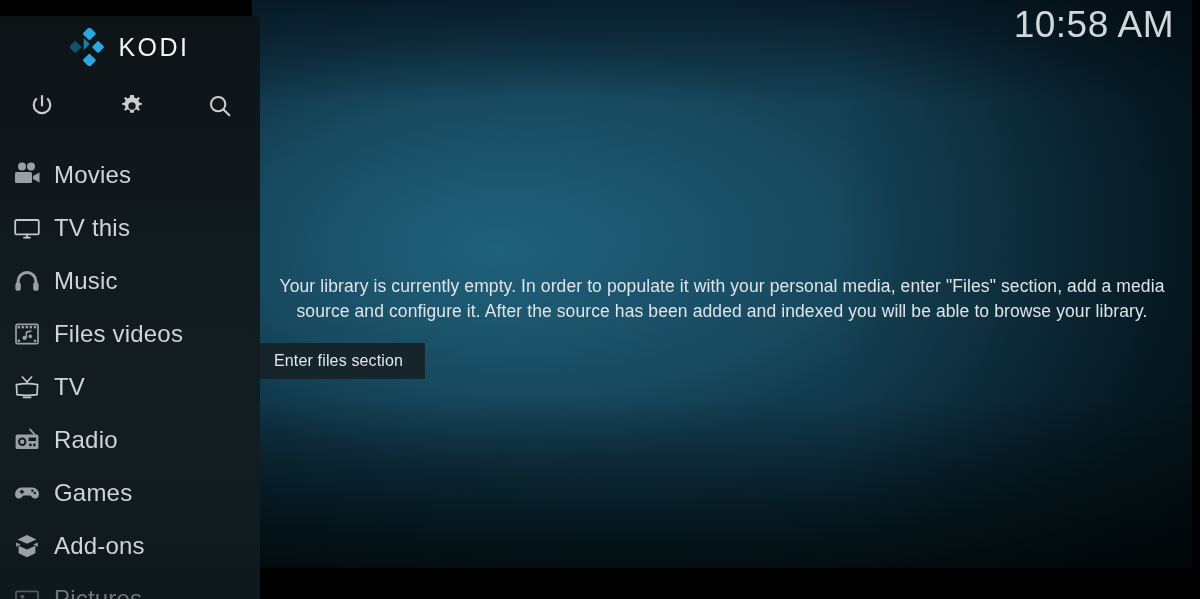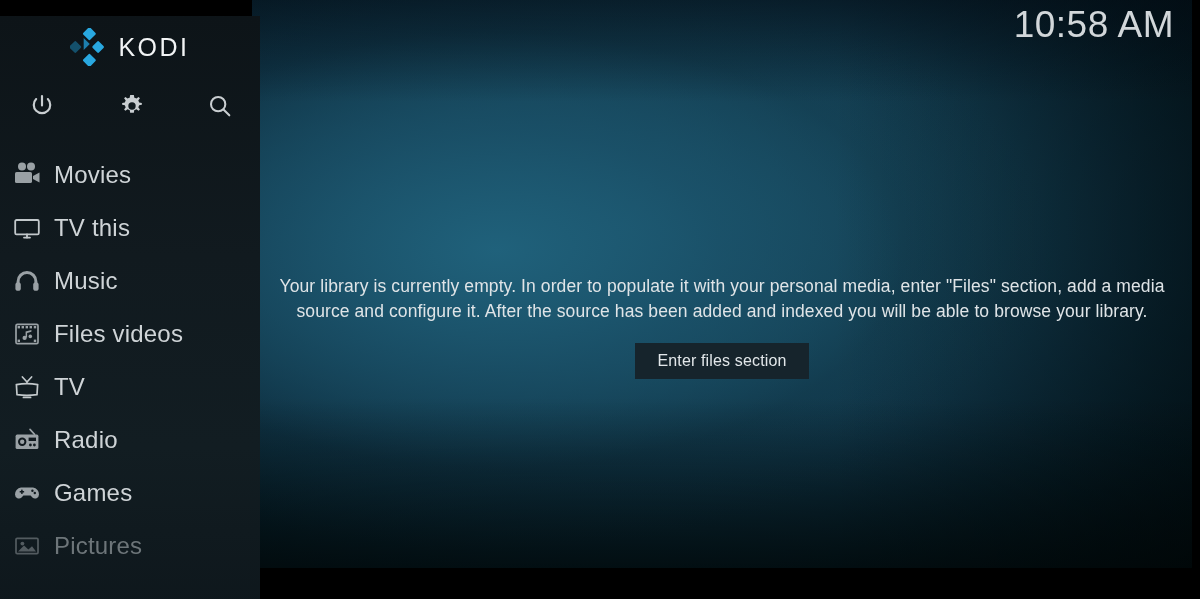--- a/index.html
+++ b/index.html
@@ -68,21 +68,21 @@
     width:900px;
     margin:0 auto;
     font-size:17.5px;
     line-height:25px;
     color:#dfe4e7;
     letter-spacing:0.1px;
   }
   #button-row {
     margin-top:19px;
     display:flex;
-    justify-content:center;
+    justify-content:space-between;
     border-radius:13px;
   }
   .panel-button {
     background:#16242c;
     border:none;
     color:#e2e7ea;
     font-family:"Liberation Sans", sans-serif;
     font-size:16px;
     letter-spacing:0.15px;
     padding:0 22px;
@@ -328,20 +328,32 @@
               <rect x="6.6" y="12" width="4.6" height="1.5" rx="0.6"></rect>
               <rect x="8.15" y="10.45" width="1.5" height="4.6" rx="0.6"></rect>
               <circle cx="19.4" cy="11.8" r="1.2"></circle>
               <circle cx="21.8" cy="14" r="1.2"></circle>
             </g>
           </svg>
         </span>
         <span class="menu-label">Games</span>
       </div>
 
+      <div class="menu-item">
+        <span class="menu-icon">
+          <svg width="28" height="28" viewBox="0 0 28 28" fill="#9aa1a5">
+            <path d="M14 3 L23.4 7.4 L14 11.8 L4.6 7.4 Z"></path>
+            <path d="M3.2 10.4 L7.6 12.6 L3.2 14.8 Z"></path>
+            <path d="M24.8 10.4 L24.8 14.8 L20.4 12.6 Z"></path>
+            <path d="M5.6 13.8 L14 17.6 L14 25.2 L5.6 21.2 Z"></path>
+            <path d="M22.4 13.8 L22.4 21.2 L14 25.2 L14 17.6 Z"></path>
+          </svg>
+        </span>
+        <span class="menu-label">Add-ons</span>
+      </div>
 
       <div class="menu-item dim">
         <span class="menu-icon">
           <svg width="28" height="28" viewBox="0 0 28 28">
             <rect x="3" y="6.4" width="22" height="15.2" rx="1.2" fill="none" stroke="#8b9296" stroke-width="1.7"></rect>
             <circle cx="9.4" cy="11.6" r="1.9" fill="#8b9296"></circle>
             <path d="M5 19.4 L11 13.6 L15.4 17.6 L19 14.2 L23 19.4 Z" fill="#8b9296"></path>
           </svg>
         </span>
         <span class="menu-label">Pictures</span>

